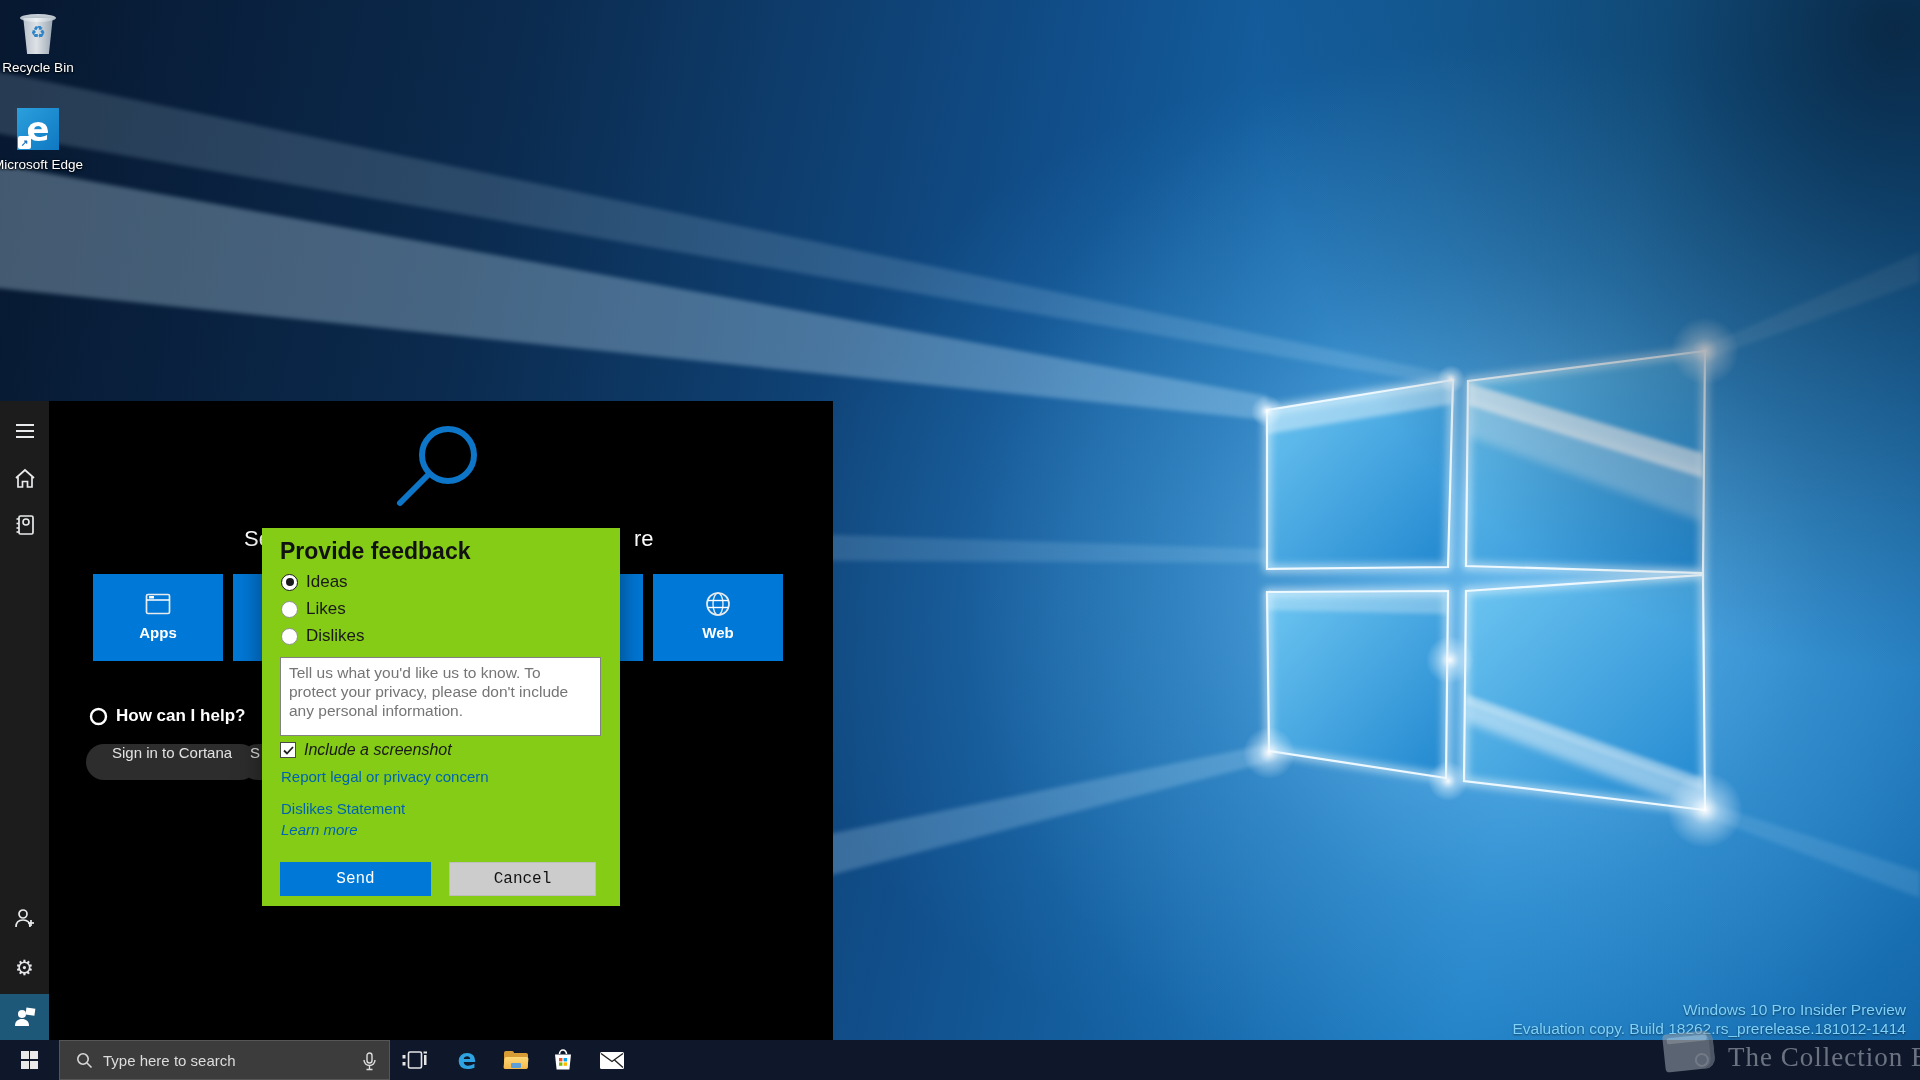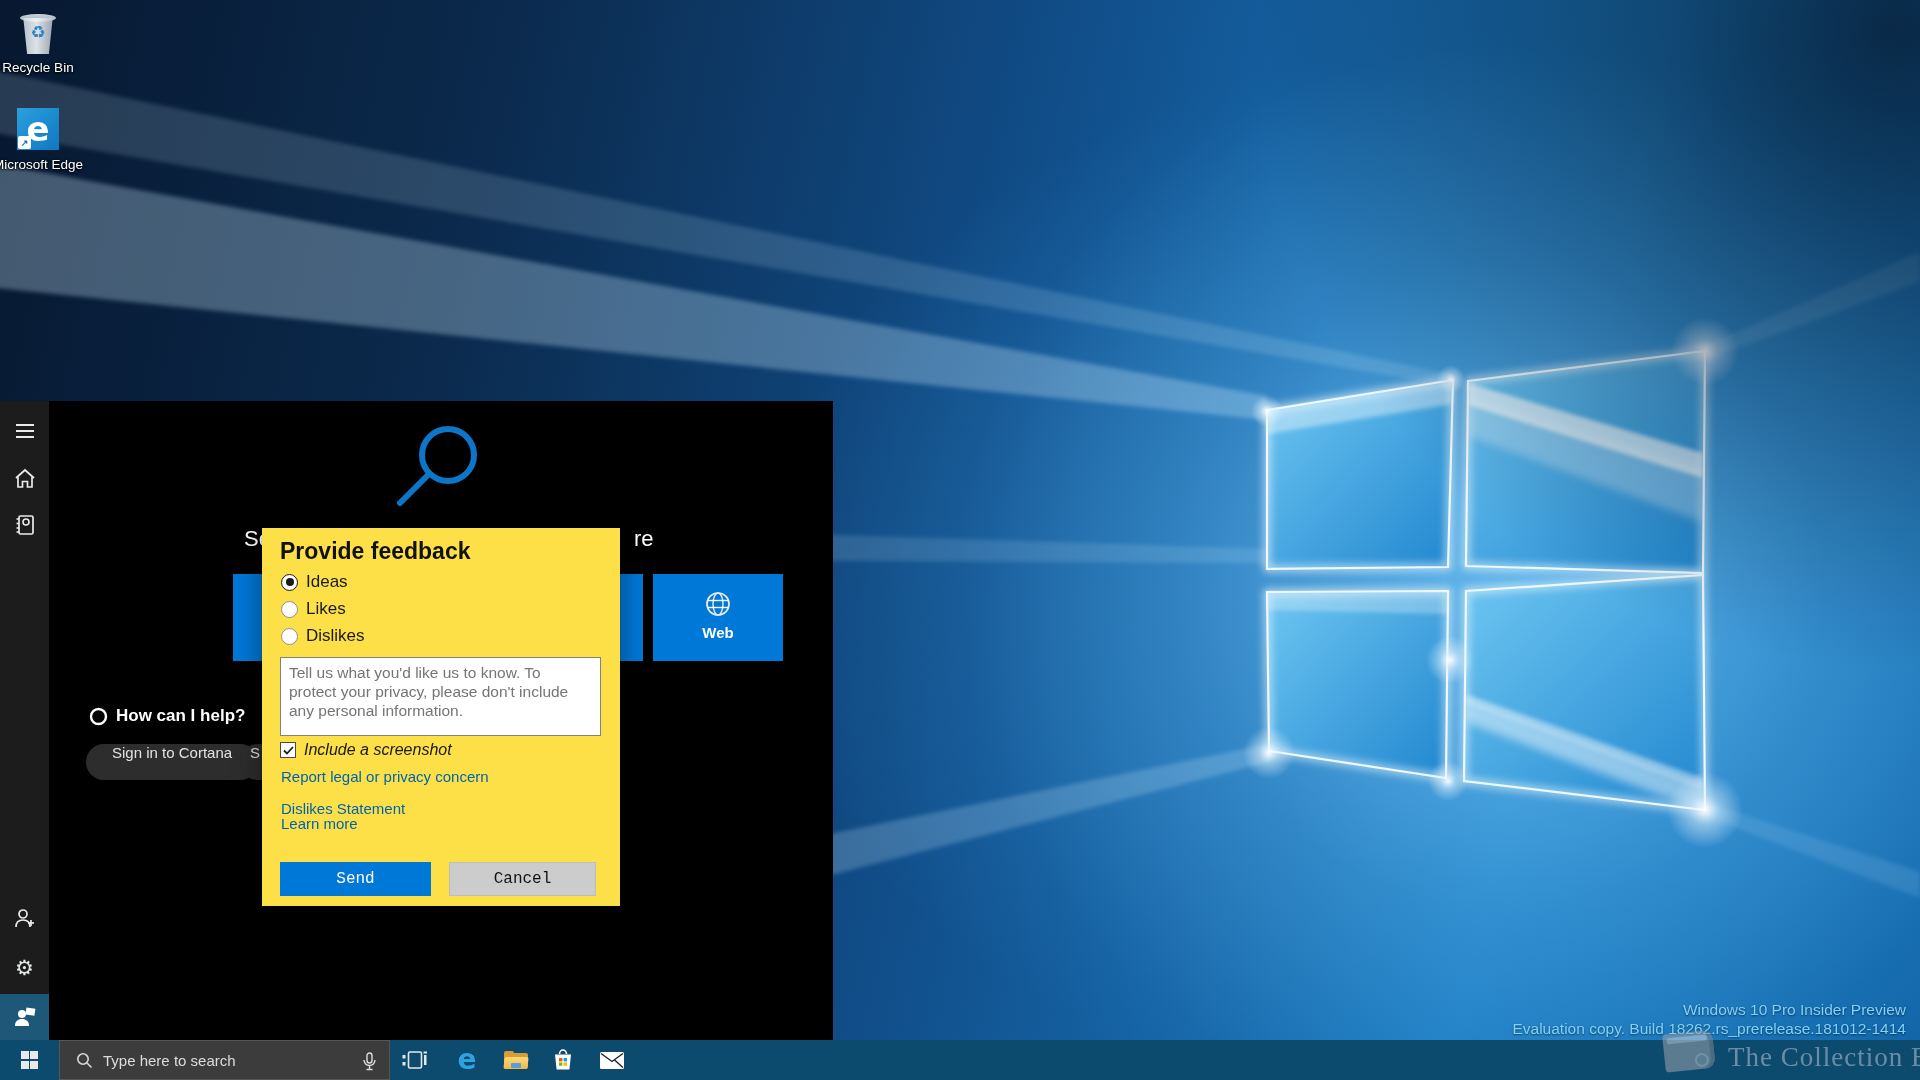--- a/index.html
+++ b/index.html
@@ -48,21 +48,21 @@
   .tile .ticon { margin-top:16px; height:28px; display:flex; align-items:center; }
   .tile .tlbl { margin-top:6px; font-size:15px; font-weight:bold; }
 
   .help-row { position:absolute; left:89px; top:305px; display:flex; align-items:center; z-index:11; }
   .help-row .txt { margin-left:8px; color:#fff; font-size:17px; font-weight:bold; }
 
   .pill { position:absolute; top:343px; height:36px; border-radius:18px; background:#2d2d2d;
     color:#e2e2e2; font-size:15px; display:flex; align-items:flex-start; z-index:11; }
 
   
-  .dialog { position:absolute; left:262px; top:528px; width:358px; height:378px; background:#fde047; z-index:30;
+  .dialog { position:absolute; left:262px; top:528px; width:358px; height:378px; background:#84cc16; z-index:30;
     box-shadow:0 10px 26px rgba(0,0,0,.45); color:#1a1a1a; }
   .dlg-title { position:absolute; left:18px; top:10px; font-size:23px; font-weight:bold; color:#111; }
   .radio-row { position:absolute; left:19px; display:flex; align-items:center; }
   .radio { width:17px; height:17px; border-radius:50%; border:1.5px solid #8f8f8f; background:#fff;
            display:flex; align-items:center; justify-content:center; }
   .radio .dot { display:none; width:8px; height:8px; border-radius:50%; background:#1a1a1a; }
   .radio.on { border-color:#1a1a1a; }
   .radio.on .dot { display:block; }
   .radio-row .rlbl { margin-left:8px; font-size:17px; }
   .dlg-textarea { position:absolute; left:18px; top:129px; width:321px; height:79px; border:1px solid #828282;
@@ -75,21 +75,21 @@
   .checkbox svg { display:none; }
   .checkbox.on svg { display:block; }
   .chk-row .clbl { margin-left:8px; font-size:16px;font-style:italic; }
   .dlg-link { position:absolute; left:19px; color:#0063b1; font-size:15px; cursor:pointer; }
   .dlg-btn { position:absolute; top:334px; height:34px; border:none; font-size:16px;
     font-family:Liberation Mono, monospace; cursor:pointer; }
   .btn-send { left:18px; width:151px; background:#0078d7; color:#fff; }
   .btn-cancel { left:187px; width:147px; background:#cccccc; color:#111; border:1px solid #bdbdbd; }
 
   
-  .taskbar { position:absolute; left:0; top:1040px; width:1920px; height:40px; background:#0c4a6e; z-index:50; }
+  .taskbar { position:absolute; left:0; top:1040px; width:1920px; height:40px; background:#0f172a; z-index:50; }
   .start { position:absolute; left:0; top:0; width:59px; height:40px; display:flex; align-items:center; justify-content:center; }
   .winlogo { display:grid; grid-template-columns:8px 8px; grid-template-rows:8px 8px; gap:1.5px; }
   .winlogo span { background:#e9e9e9; }
   .searchbox { position:absolute; left:59px; top:0; width:331px; height:40px; background:#3c3c3c;
     border:1px solid #565656; display:flex; align-items:center; }
   .searchbox input { background:transparent; border:none; outline:none; color:#e6e6e6; font-size:15px;
     font-family:"Liberation Sans",sans-serif; width:230px; }
   .searchbox input::placeholder { color:#dcdcdc; opacity:1; }
   .tb-icon { position:absolute; top:0; width:44px; height:40px; display:flex; align-items:center; justify-content:center; }
   .edge-e { color:#2fa3e2; font-size:28px; font-weight:bold; font-family:"DejaVu Sans",sans-serif; line-height:1; }
@@ -293,20 +293,30 @@
     </div>
 
     <svg style="position:absolute; left:370px; top:18px;" width="110" height="100" viewBox="0 0 110 100">
       <circle cx="78" cy="36" r="26" fill="none" stroke="#0d76c8" stroke-width="6"></circle>
       <line x1="58" y1="56" x2="30" y2="84" stroke="#0d76c8" stroke-width="6" stroke-linecap="round"></line>
     </svg>
 
     <div class="heading-frag" style="left:244px; top:125px;">Se</div>
     <div class="heading-frag" style="left:634px; top:125px;">re</div>
 
+    <div class="tile" style="left:93px;">
+      <div class="ticon">
+        <svg width="26" height="22" viewBox="0 0 26 22">
+          <rect class="s" x="1.5" y="1.5" width="23" height="19" rx="1.5" stroke-width="1.7"></rect>
+          <line x1="1.5" y1="7" x2="24.5" y2="7" stroke="#fff" stroke-width="1.5"></line>
+          <rect x="4" y="3" width="5" height="2.5" fill="#fff"></rect>
+        </svg>
+      </div>
+      <div class="tlbl">Apps</div>
+    </div>
     <div class="tile" style="left:233px;">
       <div class="tlbl"></div>
     </div>
     <div class="tile" style="left:373px;">
       <div class="tlbl"></div>
     </div>
     <div class="tile" style="left:513px;">
       <div class="tlbl"></div>
     </div>
     <div class="tile" style="left:653px;">
@@ -360,21 +370,21 @@
       <div class="checkbox on">
         <svg width="11" height="9" viewBox="0 0 11 9">
             <polyline points="1,4.5 4,7.5 10,1" fill="none" stroke="#1f1f1f" stroke-width="1.8"></polyline>
           </svg>
       </div>
       <span class="clbl">Include a screenshot</span>
     </div>
 
     <div class="dlg-link" style="top:240px;">Report legal or privacy concern</div>
     <div class="dlg-link" style="top:272px;">Dislikes Statement</div>
-    <div class="dlg-link" style="top:287px;">Learn more</div>
+    <div class="dlg-link" style="top:293px;font-style:italic;">Learn more</div>
 
     <button class="dlg-btn btn-send">Send</button>
     <button class="dlg-btn btn-cancel">Cancel</button>
   </div>
 
   <div class="collection">
     <div class="book">
       <div class="cover"></div>
         <div class="pages"></div>
         <div class="gear"></div>

